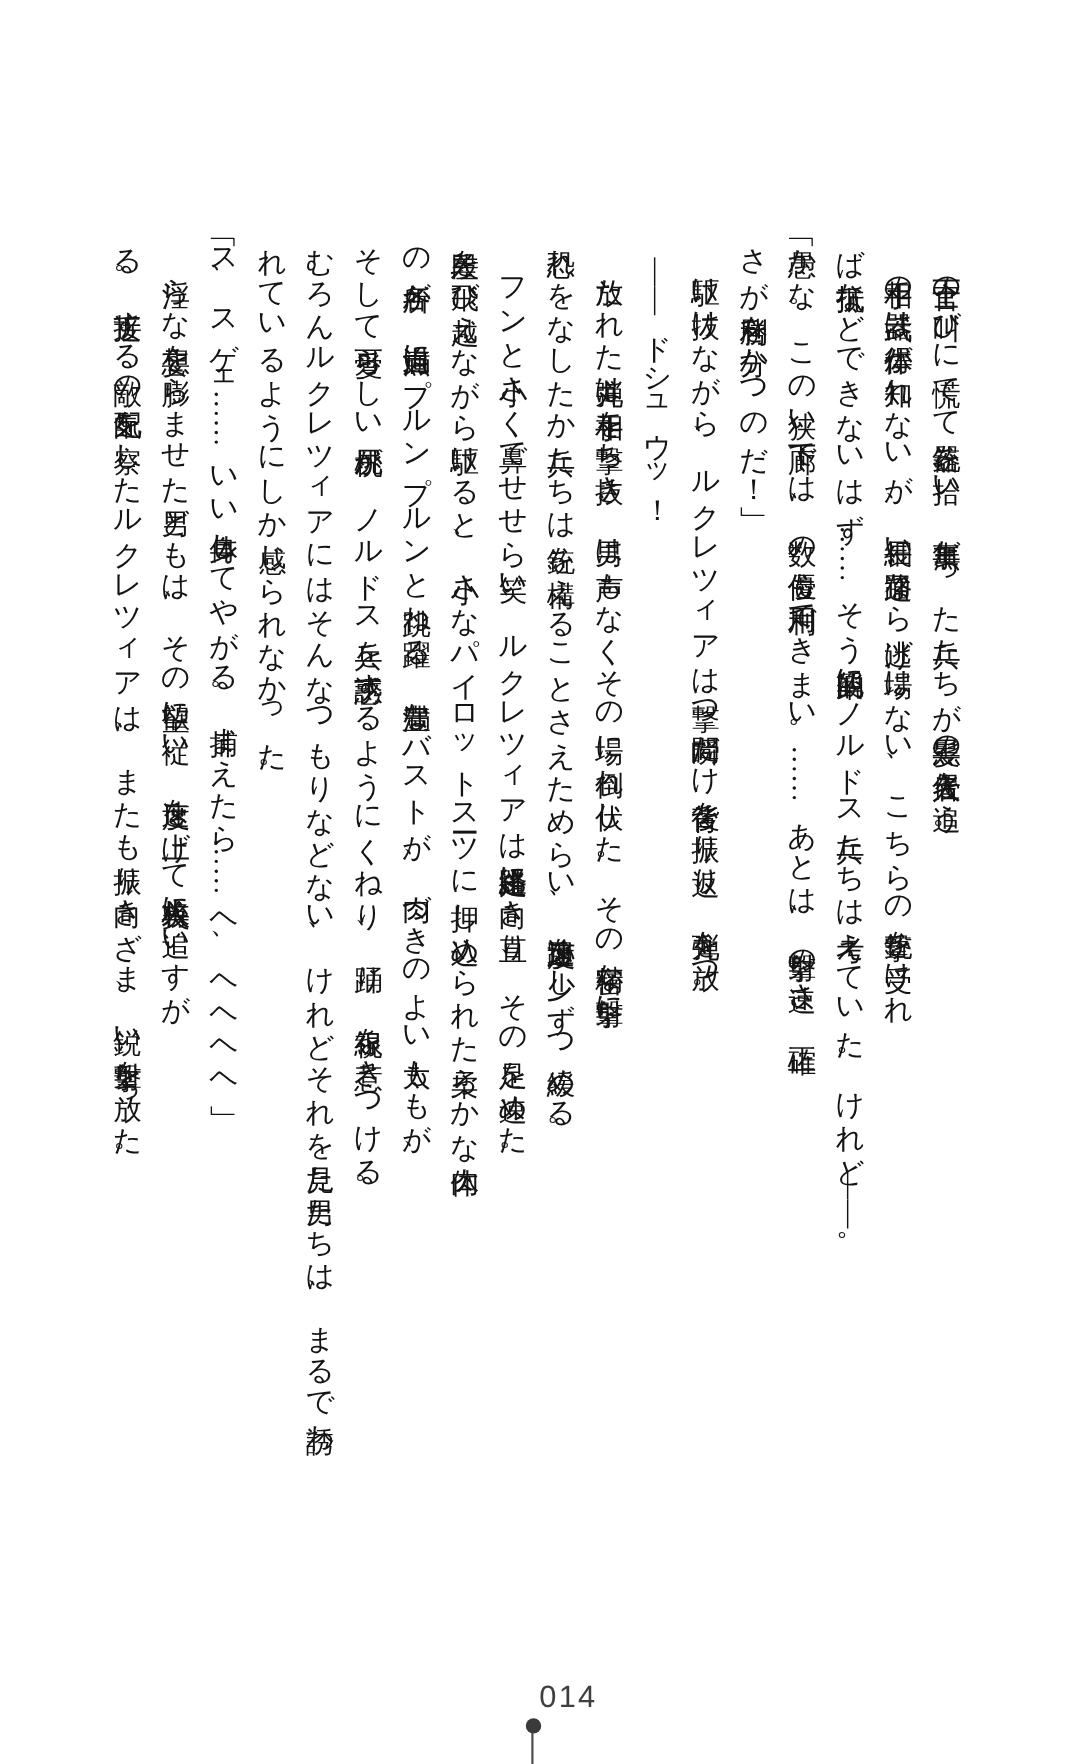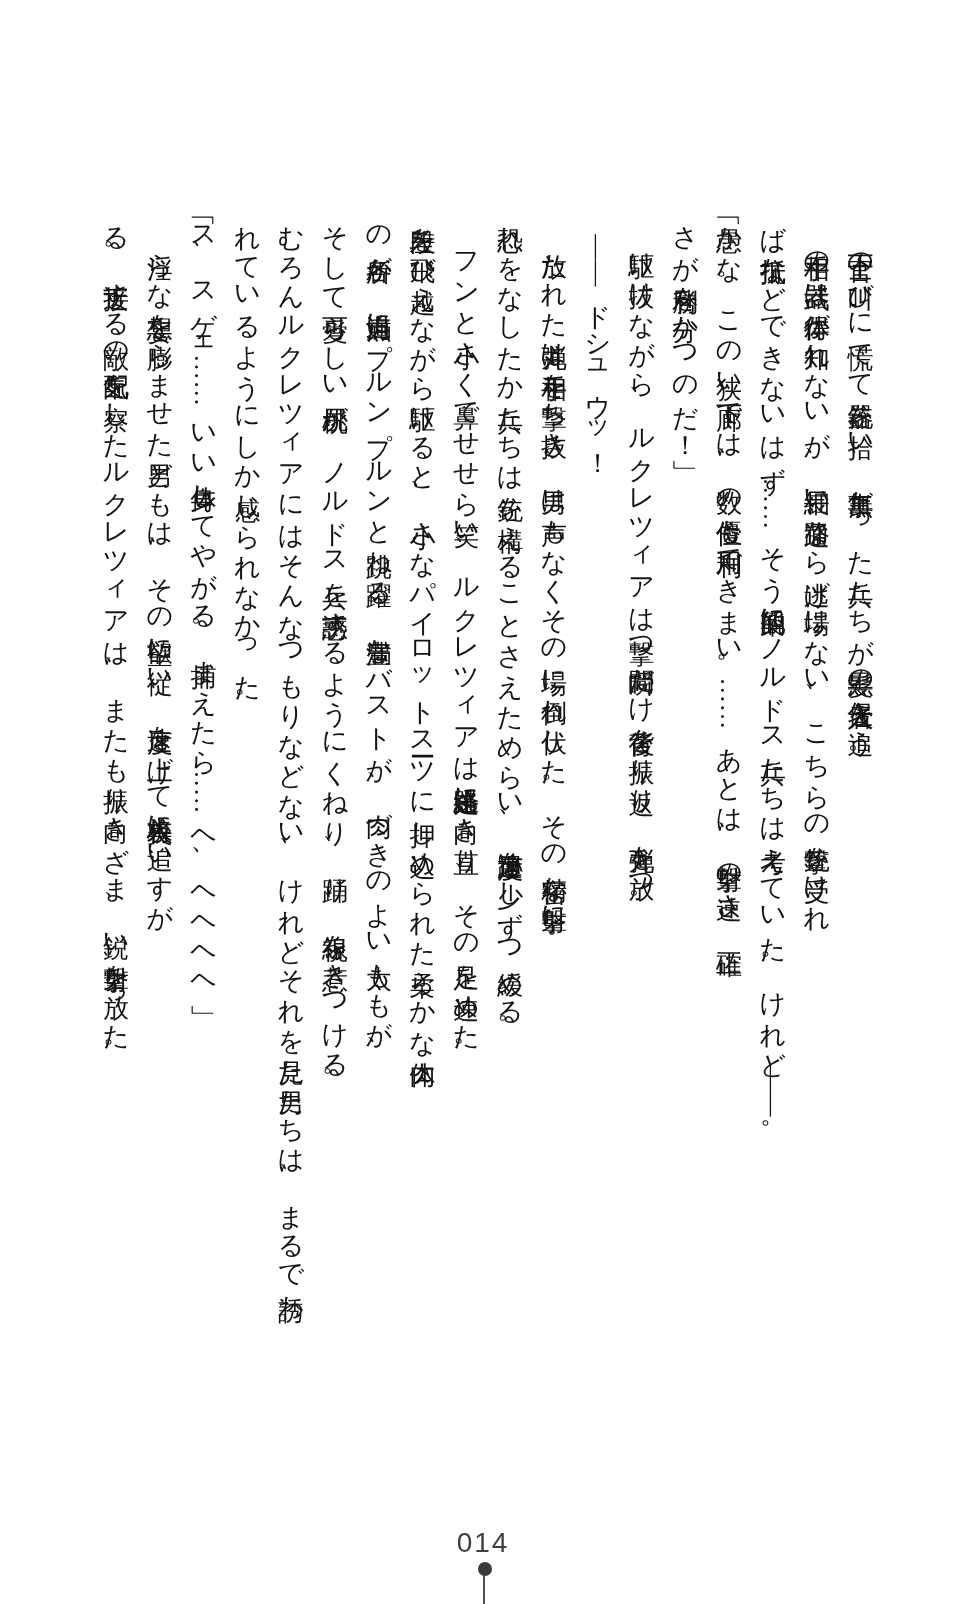--- a/index.html
+++ b/index.html
@@ -29,21 +29,21 @@
   }
   .text-col {
     white-space: nowrap;
   }
   
   .page-number {
     position: absolute;
     top: 1529px;
     left: 423px;
     width: 120px;
-    text-align: center;
+    text-align: right;
     font-family: "Liberation Sans", sans-serif;
     font-weight: 400;
     font-size: 28px;
     line-height: 1;
     letter-spacing: 2px;
     color: #3f3f3f;
   }
   .footer-dot {
     position: absolute;
     left: 478px;

